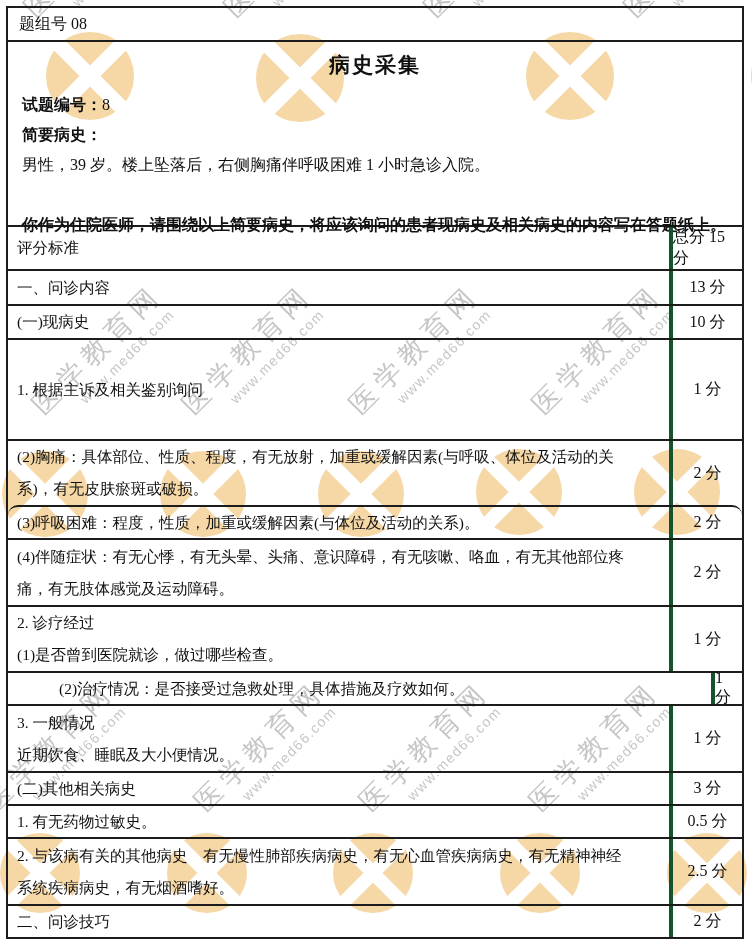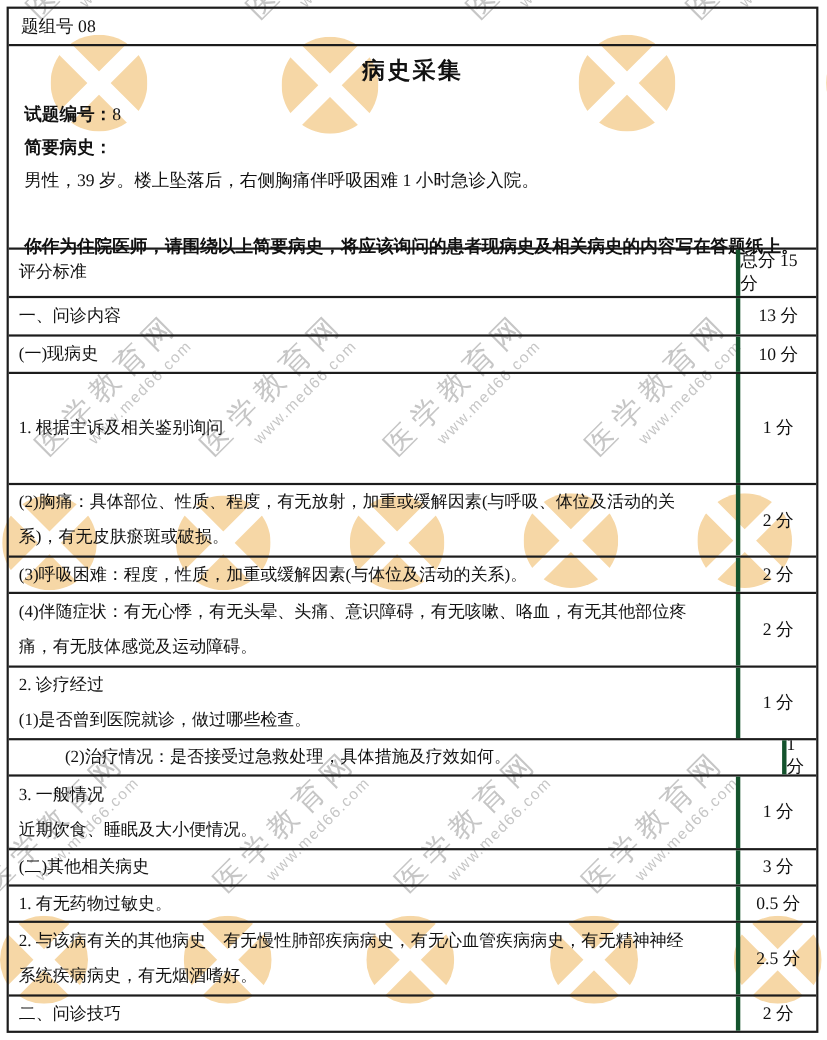--- a/index.html
+++ b/index.html
@@ -286,21 +286,21 @@
         </div>
       </div>
       <div class="trow" style="height: 64px;">
         <div class="cell-c">
           <p>(2)胸痛：具体部位、性质、程度，有无放射，加重或缓解因素(与呼吸、体位及活动的关系)，有无皮肤瘀斑或破损。</p>
         </div>
         <div class="cell-s">
           <span>2 分</span>
         </div>
       </div>
-      <div class="trow" style="height: 31px;">
+      <div class="trow" style="height: 31px; border-radius: 10px;">
         <div class="cell-c">
           <p>(3)呼吸困难：程度，性质，加重或缓解因素(与体位及活动的关系)。</p>
         </div>
         <div class="cell-s">
           <span>2 分</span>
         </div>
       </div>
       <div class="trow" style="height: 65px;">
         <div class="cell-c">
           <p>(4)伴随症状：有无心悸，有无头晕、头痛、意识障碍，有无咳嗽、咯血，有无其他部位疼痛，有无肢体感觉及运动障碍。</p>

